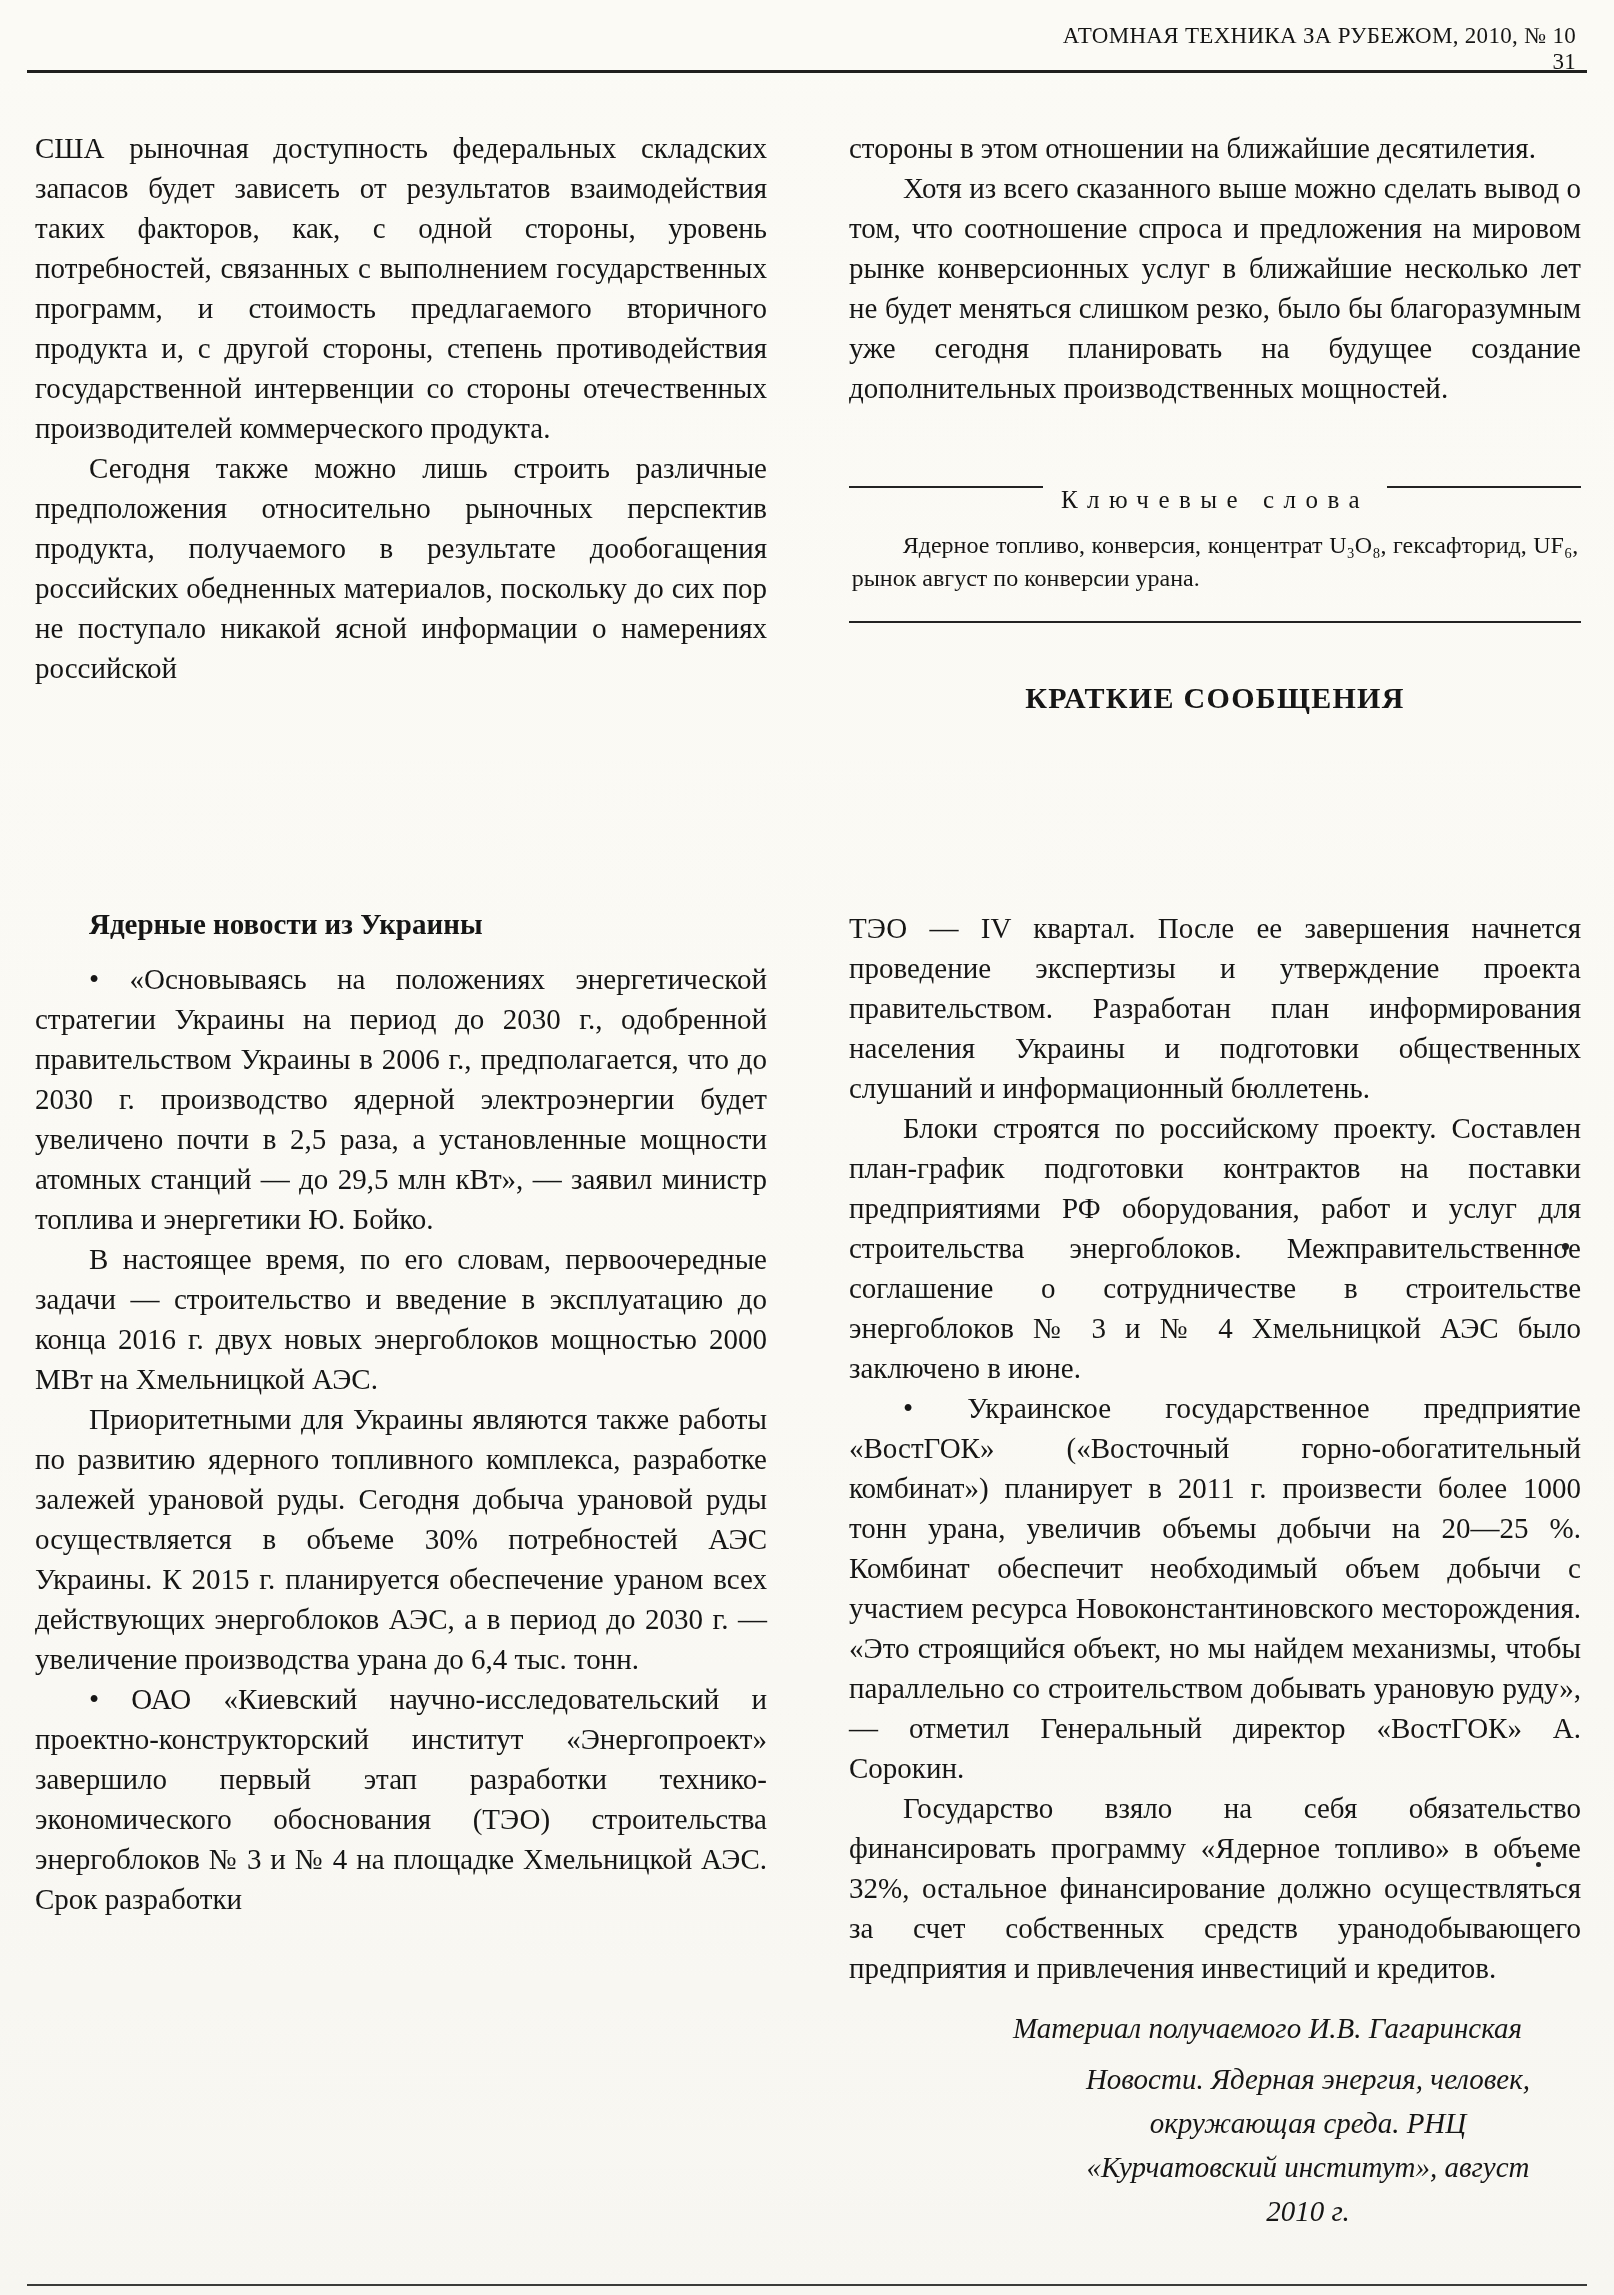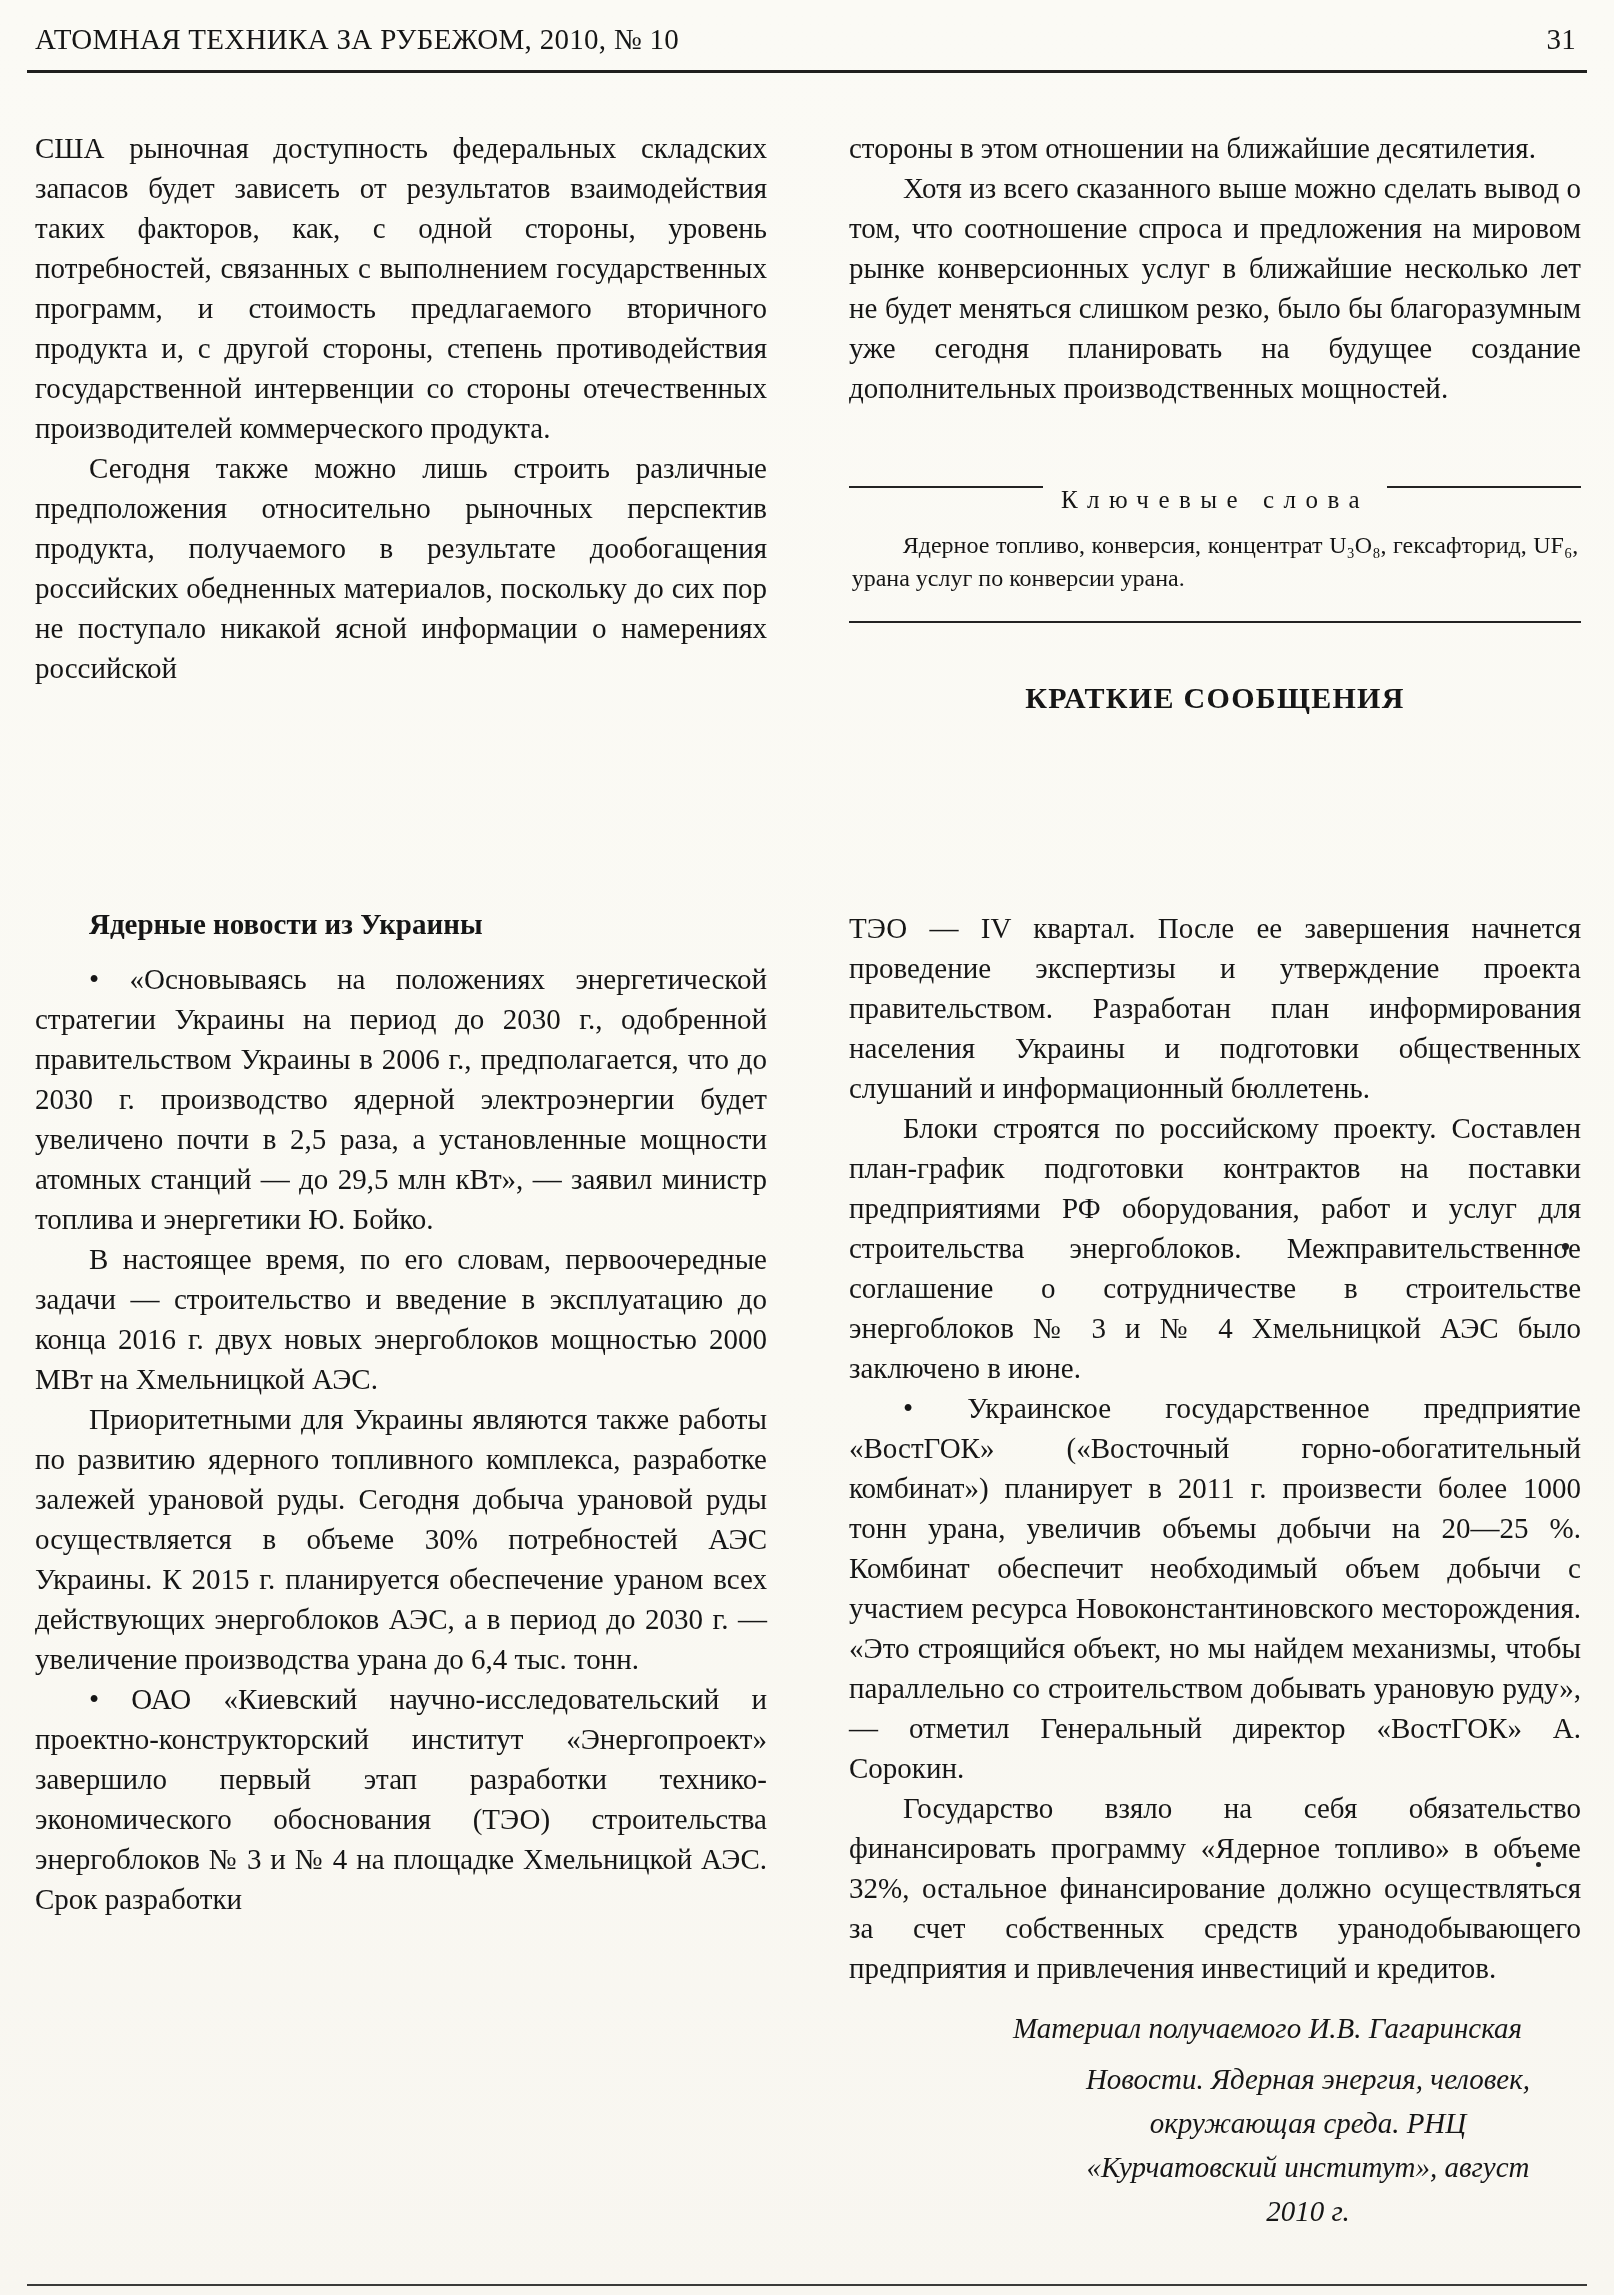--- a/index.html
+++ b/index.html
@@ -9,21 +9,21 @@
     background:linear-gradient(180deg, #fbfaf5 0%, #faf9f3 60%, #f8f6f0 100%);
     font-family:"Liberation Serif","DejaVu Serif",serif;
     color:#161616;
     overflow:hidden;
   }
 
   
   .page-header {
     position:absolute; top:23px; left:35px; right:38px;
     display:flex; justify-content:space-between; align-items:flex-end;
-    font-size:29px; letter-spacing:0.3px;
+    font-size:23px; letter-spacing:0.3px;flex-direction:column;
   }
   .header-rule {
     position:absolute; top:70px; left:27px; right:27px;
     height:3.4px; background:#20201e;
   }
 
   
   .col { position:absolute; width:732px; }
   #left-top    { left:35px;   top:128px; }
   #right-top   { left:849px; top:128px; }
@@ -104,21 +104,21 @@
   <p class="para">стороны в этом отношении на ближайшие десятилетия.</p>
   <p class="para indent">Хотя из всего сказанного выше можно сделать вывод о том, что соотношение спроса и предложения на мировом рынке конверсионных услуг в ближайшие несколько лет не будет меняться слишком резко, было бы благоразумным уже сегодня планировать на будущее создание дополнительных производственных мощностей.</p>
 
 
   <div class="kw-box">
     <div class="kw-title-row">
       <span class="kw-rule"></span>
       <span class="kw-title">Ключевые слова</span>
       <span class="kw-rule"></span>
     </div>
-    <p class="kw-text">Ядерное топливо, конверсия, концентрат U₃O₈, гексафторид, UF₆, урана услуг по конверсии урана.</p>
+    <p class="kw-text">Ядерное топливо, конверсия, концентрат U₃O₈, гексафторид, UF₆, рынок август по конверсии урана.</p>
     <div class="kw-rule-bottom"></div>
   </div>
 
   <h2 class="section-title">КРАТКИЕ СООБЩЕНИЯ</h2>
 </section>
 
 <section class="col" id="left-bottom">
   <h3 class="article-title">Ядерные новости из Украины</h3>
   <p class="para indent">• «Основываясь на положениях энергетической стратегии Украины на период до 2030 г., одобренной правительством Украины в 2006 г., предполагается, что до 2030 г. производство ядерной электроэнергии будет увеличено почти в 2,5 раза, а установленные мощности атомных станций — до 29,5 млн кВт», — заявил министр топлива и энергетики Ю. Бойко.</p>
   <p class="para indent">В настоящее время, по его словам, первоочередные задачи — строительство и введение в эксплуатацию до конца 2016 г. двух новых энергоблоков мощностью 2000 МВт на Хмельницкой АЭС.</p>

